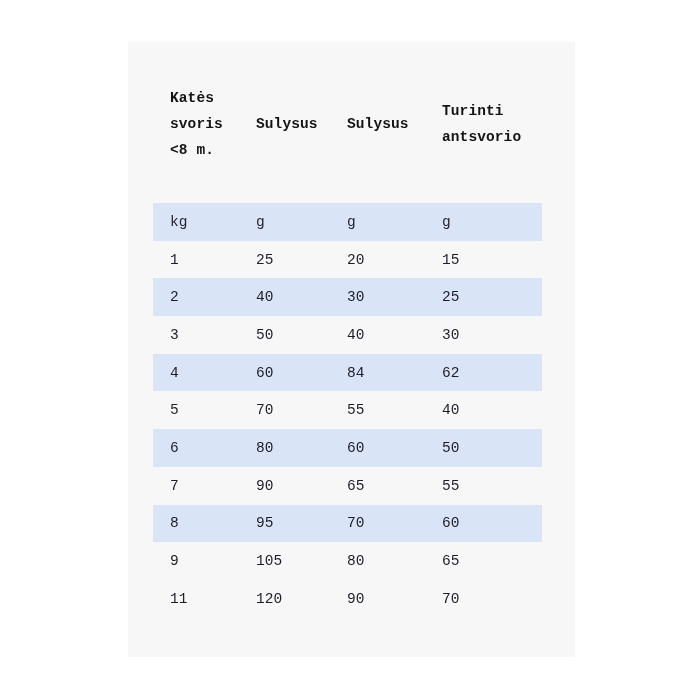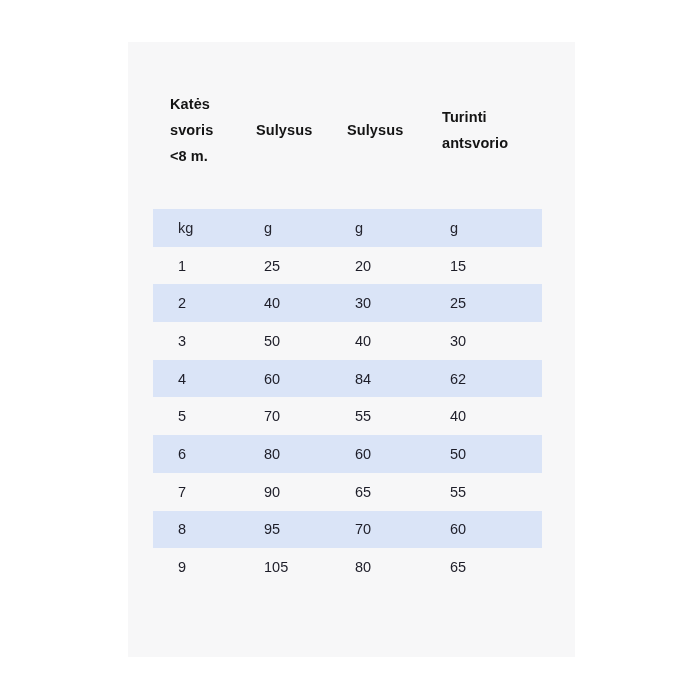--- a/index.html
+++ b/index.html
@@ -28,24 +28,25 @@
     width: 447px;   
     height: 615px;  
     background: #f7f7f8;
     box-sizing: border-box;
     padding: 0;
   }
 
   .feeding-table {
     position: absolute;
     left: 25px;   
-    top: 6px;
+    top: 0px;
     width: 389px; 
     border-collapse: collapse;
     table-layout: fixed;
+    font-family: Liberation Mono, monospace;
   }
 
   
   .feeding-table col.c1 { width: 86px; }
   .feeding-table col.c2 { width: 91px; }
   .feeding-table col.c3 { width: 95px; }
   .feeding-table col.c4 { width: 117px; }
 
   .feeding-table th {
     background: #f7f7f8;
@@ -67,21 +68,21 @@
     padding-left: 17px;
   }
 
   .feeding-table td {
     font-size: 14.5px;
     line-height: 18px;
     color: #1d1d28;
     text-align: left;
     vertical-align: middle;
     height: 37.7px;
-    padding: 8px;
+    padding: 0;
     box-sizing: border-box;
     white-space: nowrap;
   }
 
   .feeding-table td .td-inner {
     display: block;
     padding-left: 17px;
   }
 
   
@@ -278,19 +279,33 @@
             </td>
           <td>
               <span class="td-inner">80</span>
             </td>
           <td>
               <span class="td-inner">65</span>
             </td>
         </tr>
 
 
+        <tr class="stripe-plain">
+          <td>
+              <span class="td-inner">11</span>
+            </td>
+          <td>
+              <span class="td-inner">120</span>
+            </td>
+          <td>
+              <span class="td-inner">90</span>
+            </td>
+          <td>
+              <span class="td-inner">70</span>
+            </td>
+        </tr>
 
 
       </tbody>
     </table>
 
   </div>
 </div>
 
 </body></html>

